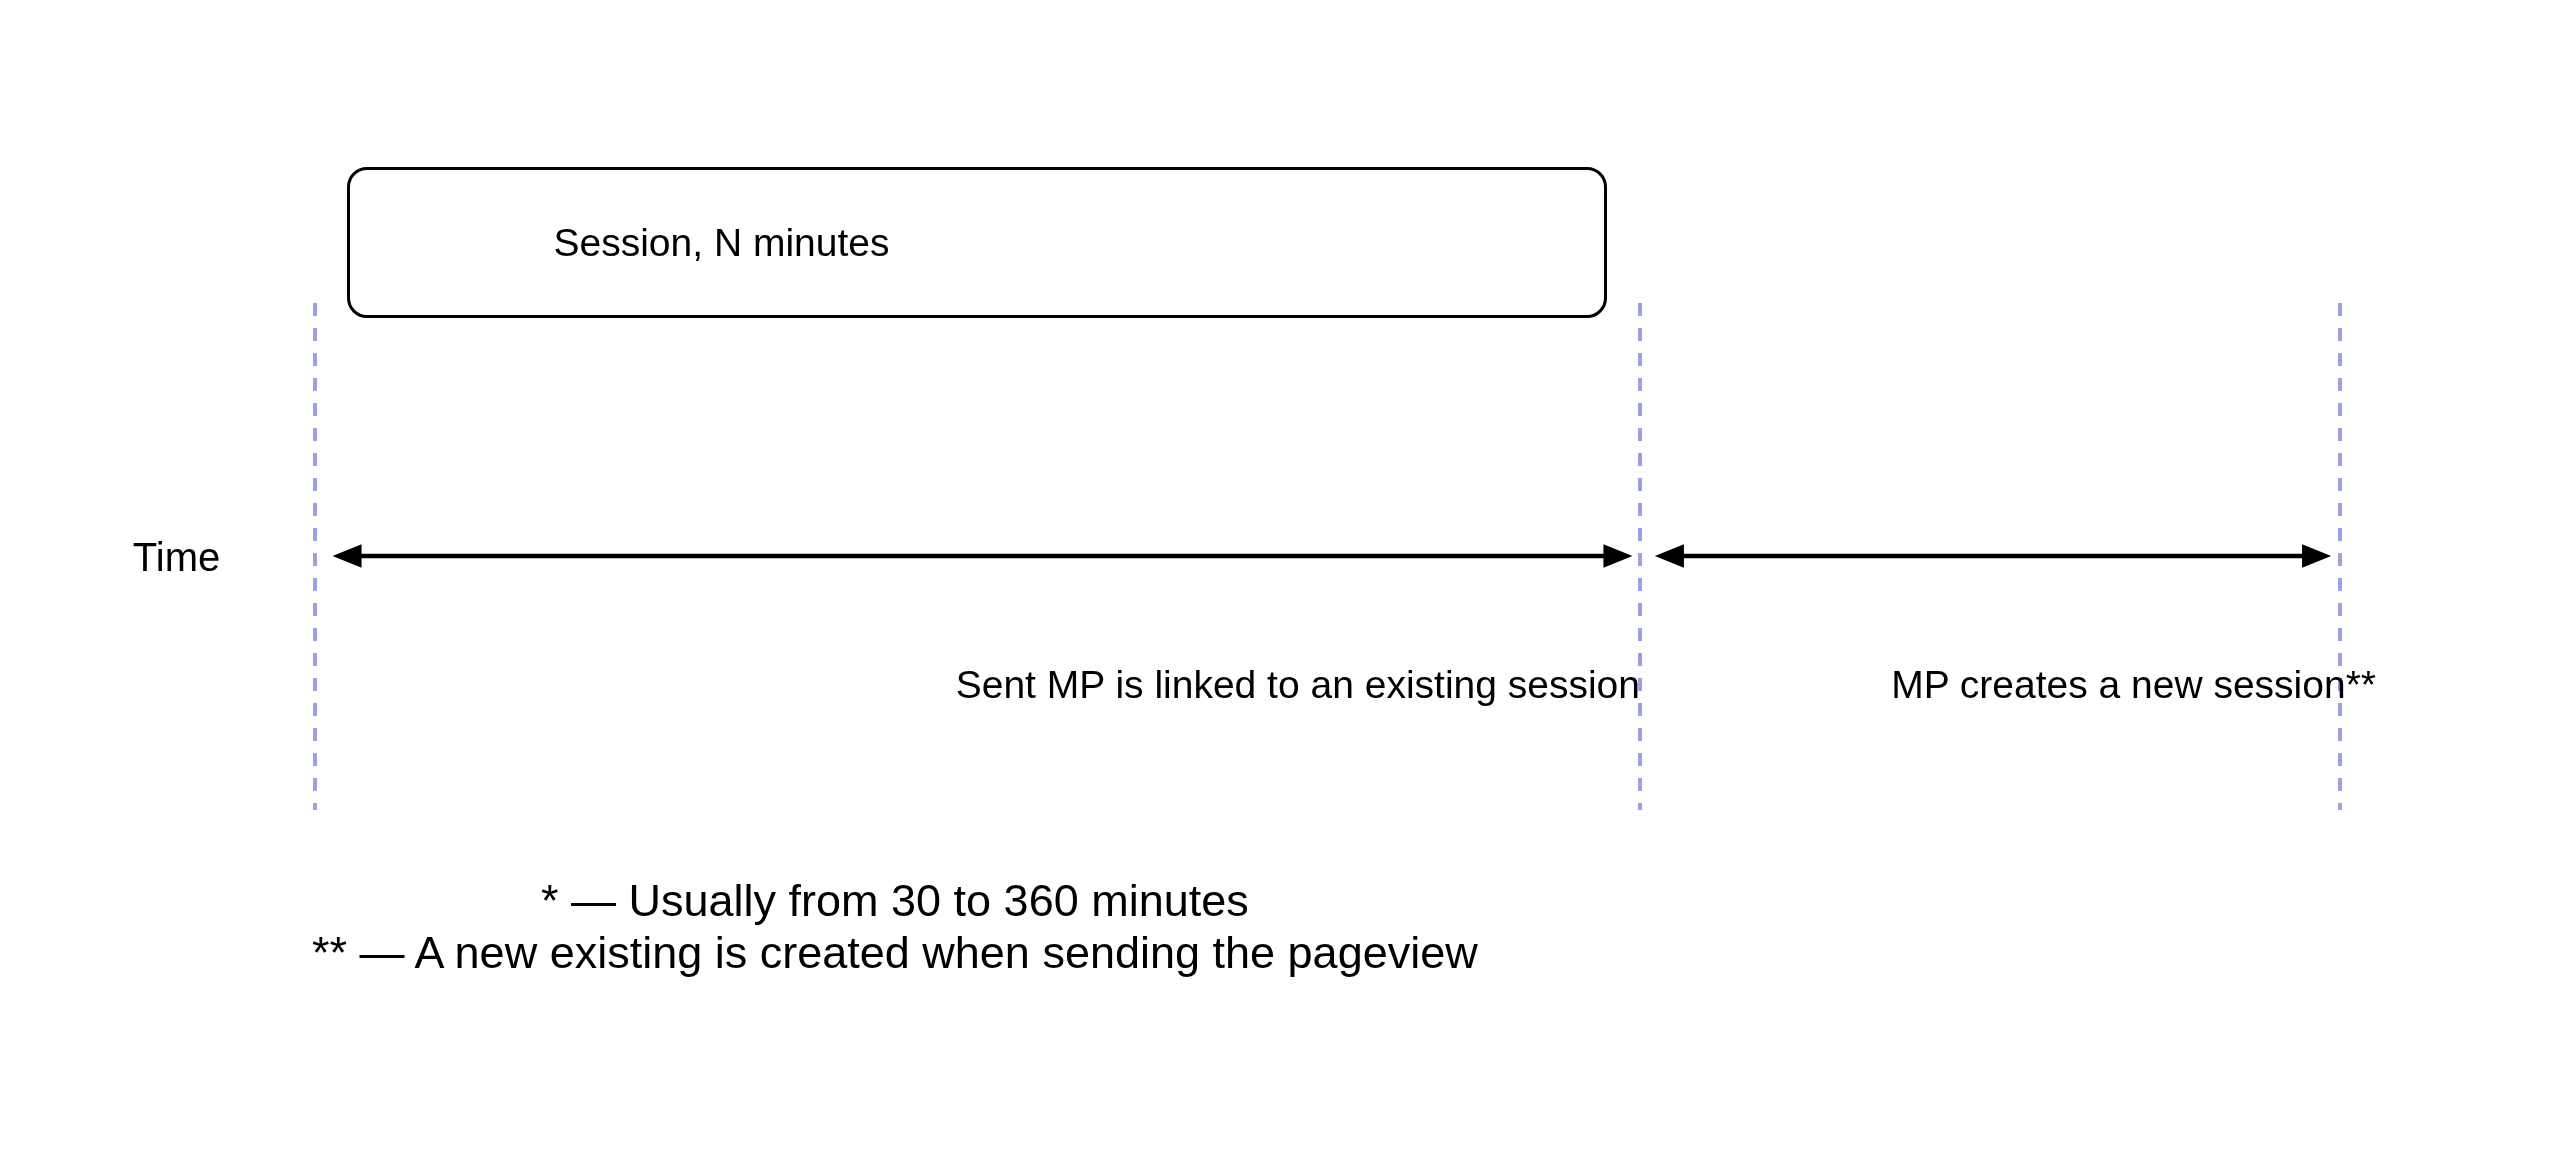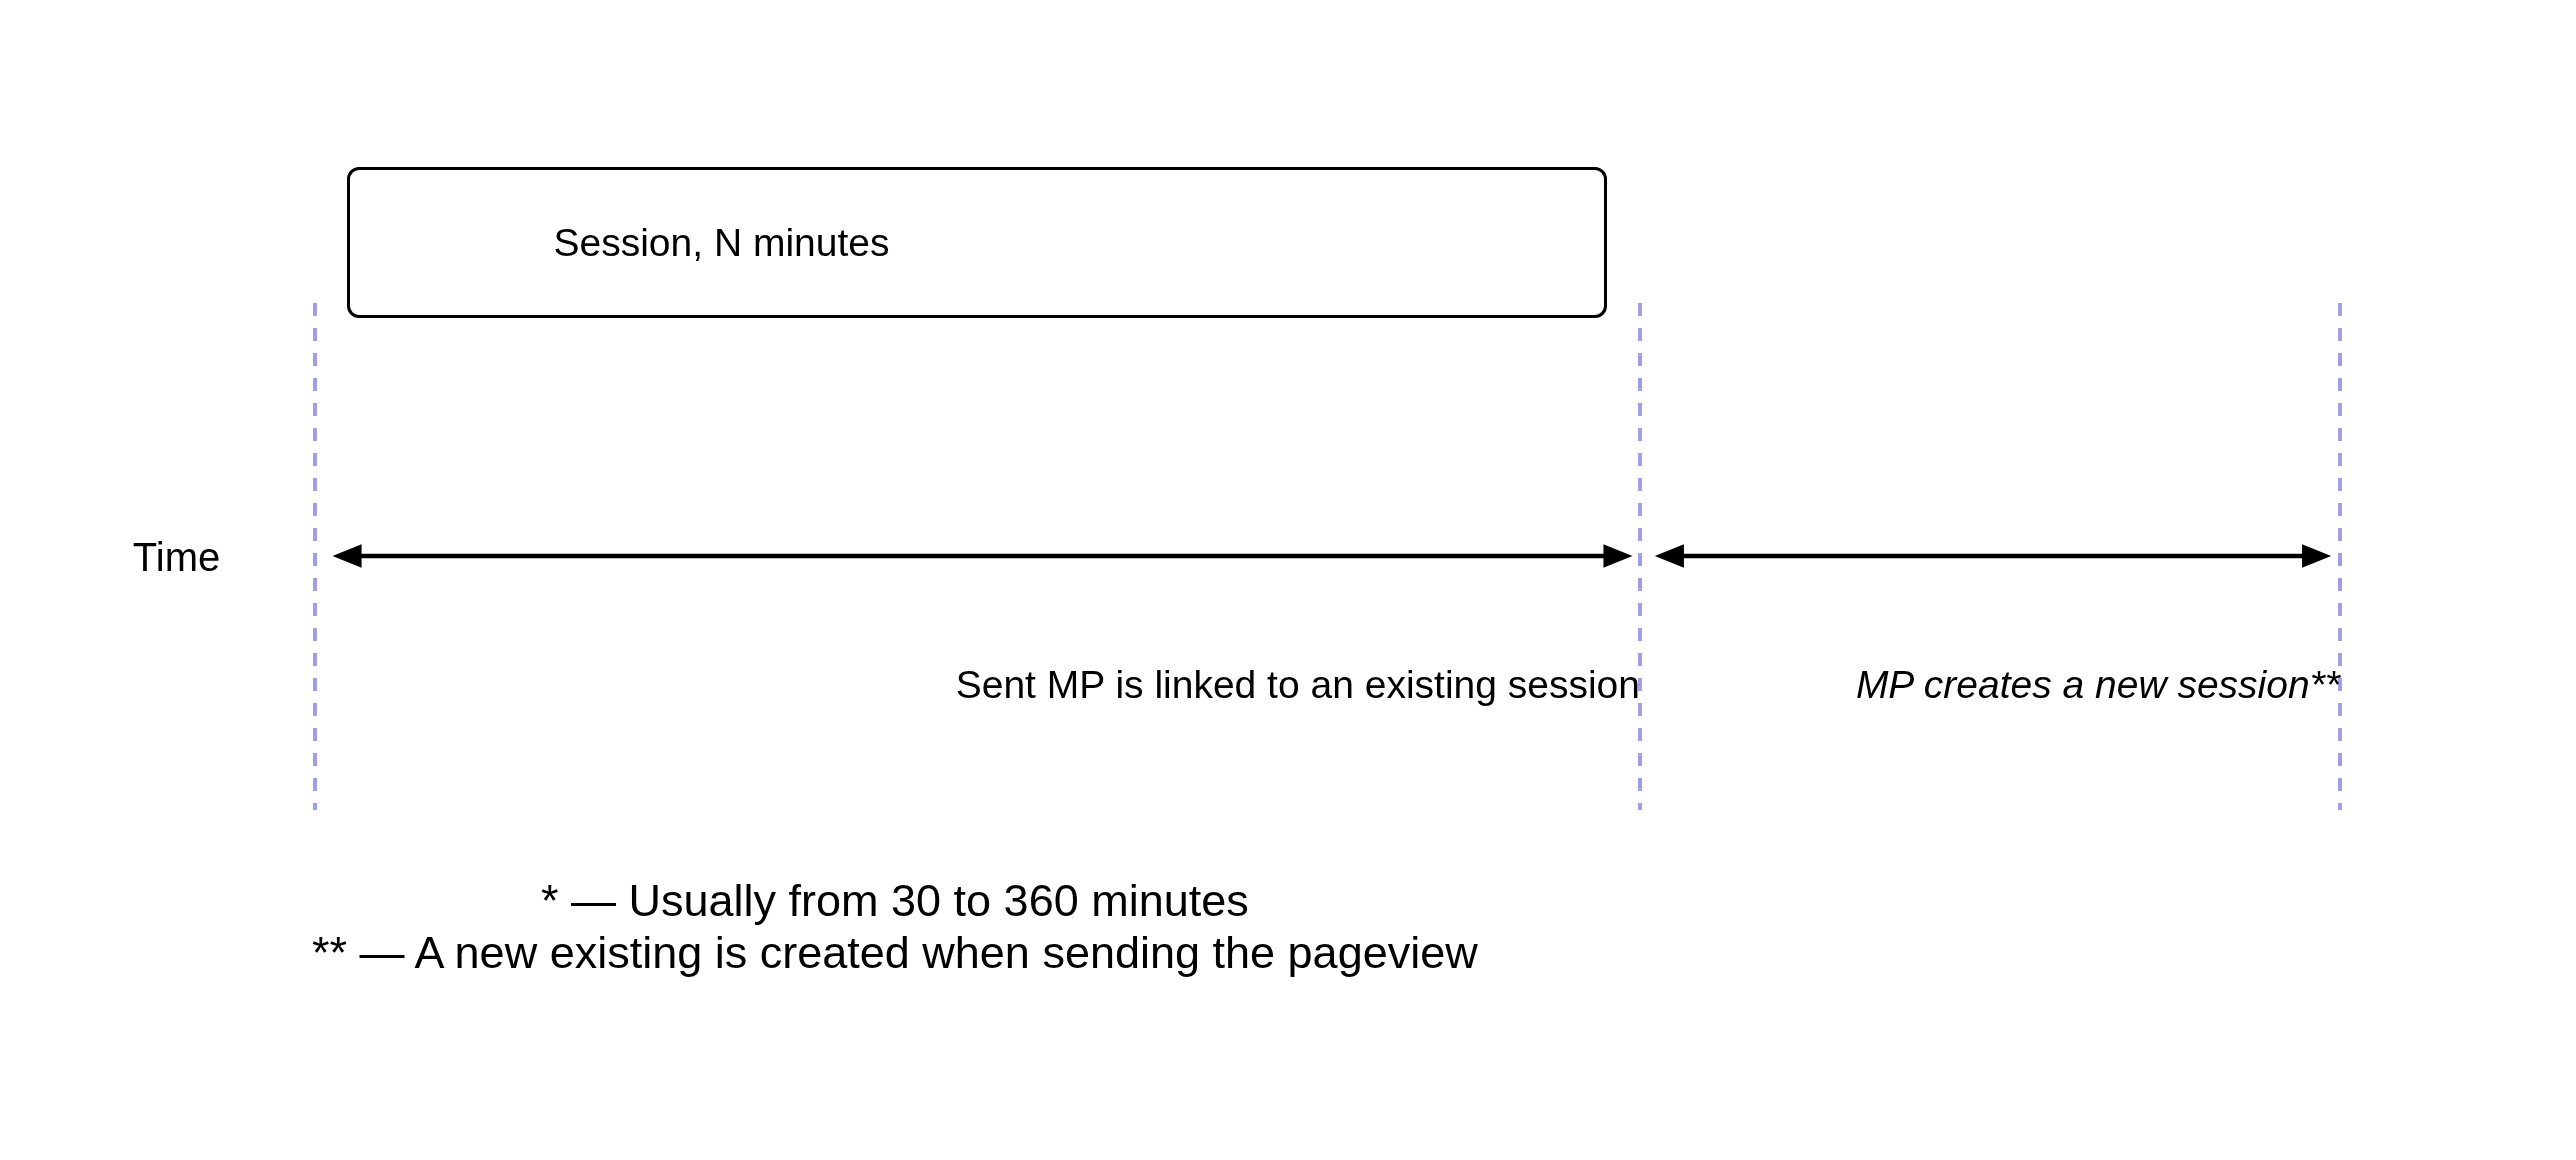--- a/index.html
+++ b/index.html
@@ -18,21 +18,21 @@
   }
 
   
   .session-box {
     position: absolute;
     left: 347px;
     top: 167px;
     width: 1260px;
     height: 151px;
     border: 3.7px solid var(--stroke, #000);
-    border-radius: 12px;
+    border-radius: 20px;
     box-sizing: border-box;
     display: flex;
     background: #fff;
   }
   .session-cell {
     display: flex;
     align-items: center;
     justify-content: center;
     text-align: center;
     font-size: 39px;
@@ -82,21 +82,21 @@
 
   
   .caption {
     position: absolute;
     top: 659px;
     text-align: right;
     font-size: 39px;
     line-height: 51px;
   }
   .caption.left  { left: 315px;  width: 1325px; }
-  .caption.right { left: 1640px; width: 700px; font-style: italic;  }
+  .caption.right { left: 1676px; width: 700px;  }
 
   
   .footnotes {
     position: absolute;
     left: 312px;
     top: 875px;
     font-size: 45px;
     line-height: 52px;
     text-align: center;
   }

